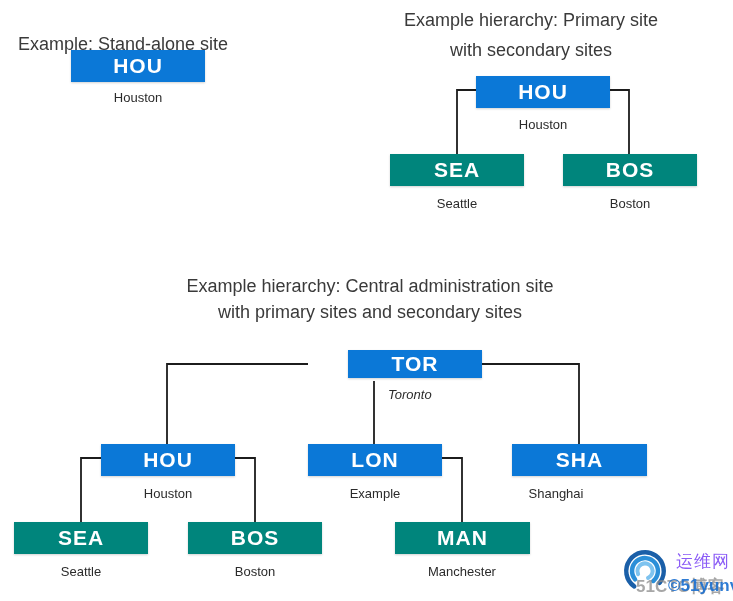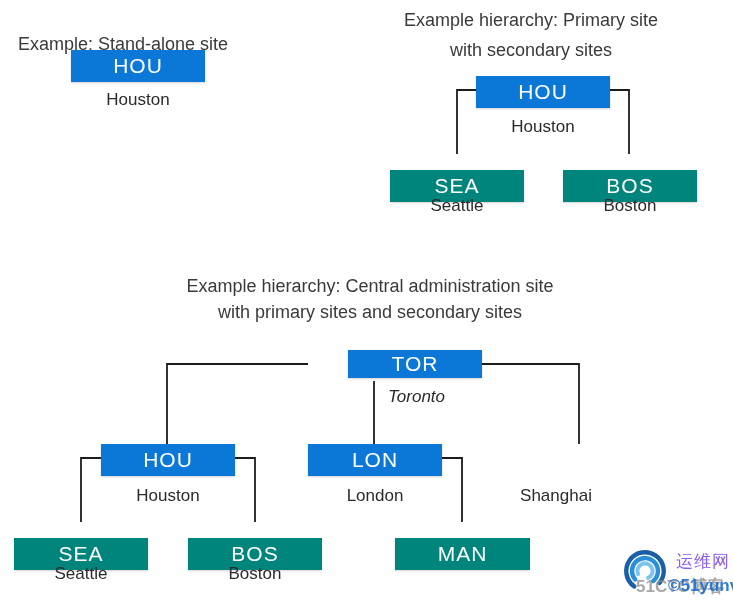--- a/index.html
+++ b/index.html
@@ -22,30 +22,30 @@
   .centered { text-align: center; }
   .node {
     position: absolute;
     width: 134px;
     height: 32px;
     display: flex;
     align-items: center;
     justify-content: center;
     color: #ffffff;
     font-size: 21px;
-    font-weight: 400;
+    font-weight: 700;
     letter-spacing: 1px;
     box-shadow: 0 1px 2px rgba(0,0,0,0.18);
   }
   .node.blue { background: #0b78d7; }
-  .node.teal { background: #00857c; margin-top: 16px; }
+  .node.teal { background: #00857c; }
   .city-label {
     position: absolute;
     width: 140px;
-    font-size: 17px;
+    font-size: 13px;
     color: #2b2b2b;
     text-align: center;
     white-space: nowrap;
   }
   .city-label.left-align { text-align: center; width: auto; font-style: italic; }
   #connectors {
     position: absolute;
     left: 0; top: 0;
     width: 733px; height: 601px;
     pointer-events: none;
@@ -126,37 +126,41 @@
   <div class="city-label left-align" style="left:388px; top:387px;">Toronto</div>
 
   <div class="node blue" style="left:101px; top:444px;">
     <span>HOU</span>
   </div>
   <div class="city-label" style="left:98px; top:486px;">Houston</div>
 
   <div class="node blue" style="left:308px; top:444px;">
     <span>LON</span>
   </div>
-  <div class="city-label" style="left:305px; top:486px;">London</div>
+  <div class="city-label" style="left:305px; top:486px;">Example</div>
 
+  <div class="node blue" style="left:512px; top:444px; width:135px;">
+    <span>SHA</span>
+  </div>
   <div class="city-label" style="left:486px; top:486px;">Shanghai</div>
 
   <div class="node teal" style="left:14px; top:522px;">
     <span>SEA</span>
   </div>
   <div class="city-label" style="left:11px; top:564px;">Seattle</div>
 
   <div class="node teal" style="left:188px; top:522px;">
     <span>BOS</span>
   </div>
   <div class="city-label" style="left:185px; top:564px;">Boston</div>
 
   <div class="node teal" style="left:395px; top:522px; width:135px;">
     <span>MAN</span>
   </div>
+  <div class="city-label" style="left:392px; top:564px;">Manchester</div>
 
   <div class="watermark">
     <svg class="wm-logo" width="50" height="50" viewBox="0 0 56 56">
       <circle cx="28" cy="28" r="21" stroke="#1a5fa8" stroke-width="5" fill="none" stroke-dasharray="100 32" stroke-linecap="round" transform="rotate(125 28 28)"></circle>
       <circle cx="28" cy="28" r="14.5" stroke="#2b8fd8" stroke-width="5" fill="none" stroke-dasharray="68 24" stroke-linecap="round" transform="rotate(140 28 28)"></circle>
       <circle cx="28" cy="28" r="8.5" stroke="#7ec3ef" stroke-width="4.5" fill="none" stroke-dasharray="40 14" stroke-linecap="round" transform="rotate(155 28 28)"></circle>
     </svg>
     <div class="wm-sitename">运维网</div>
     <div class="wm-overlay-gray">51CTO博客</div>
     <div class="wm-url">©51yunv.com</div>

